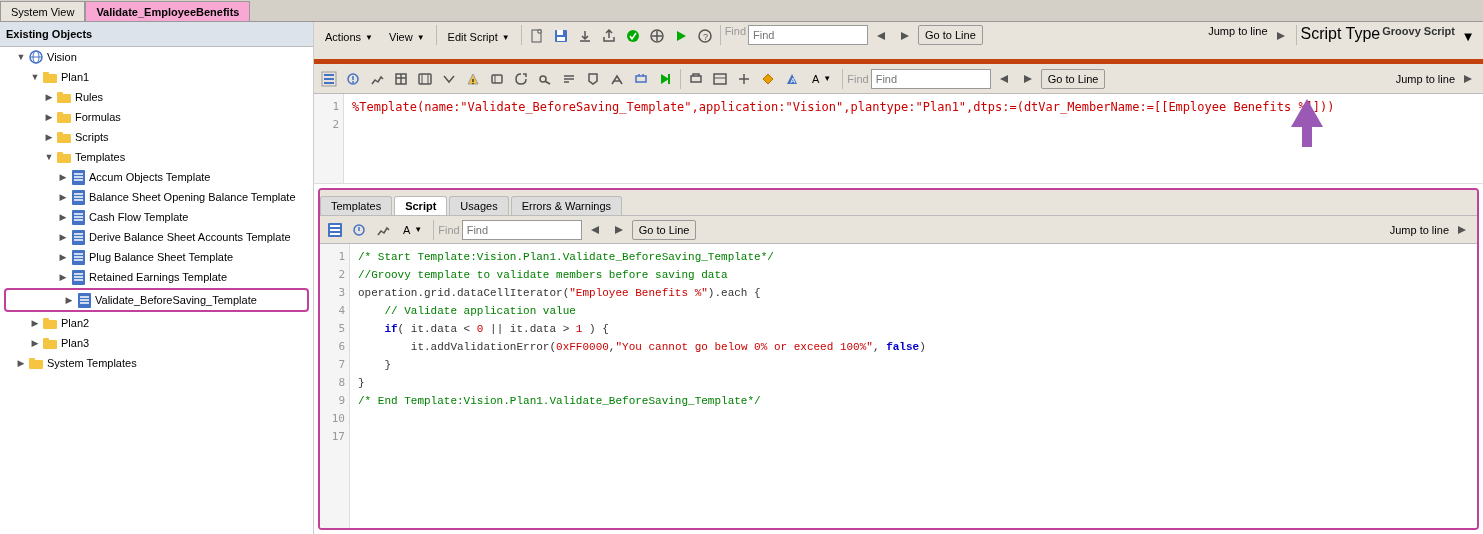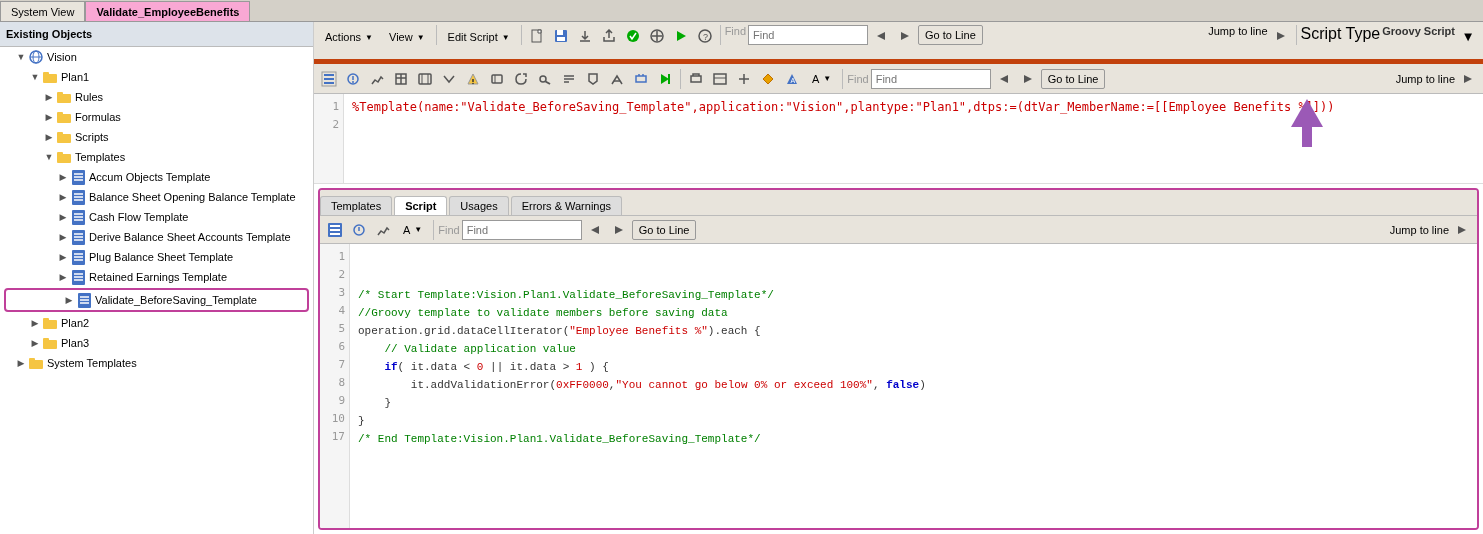--- a/index.html
+++ b/index.html
@@ -252,21 +252,20 @@
       flex-shrink: 0;
     }
     .bottom-code-content {
       flex: 1;
       padding: 4px 8px;
       font-family: 'Courier New', monospace;
       font-size: 11px;
       color: #333;
       line-height: 18px;
       overflow: hidden;
-      margin-top: 38px;
     }
     .code-comment { color: #008000; }
     .code-string { color: #cc0000; }
     .code-keyword { color: #0000cc; font-weight: bold; }
     .code-number { color: #cc0000; }
 
     
     .search-box {
       height: 20px;
       border: 1px solid #999;

